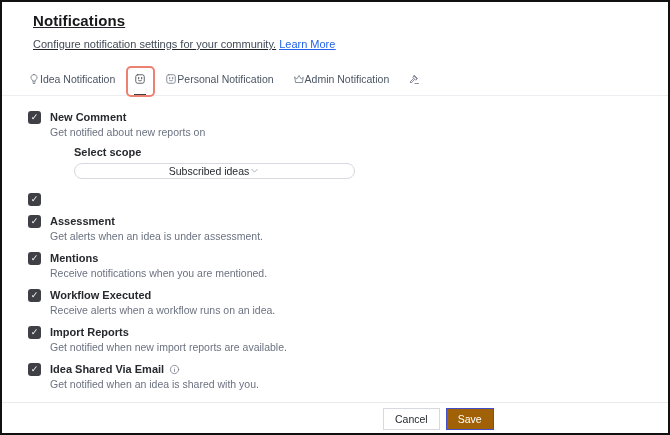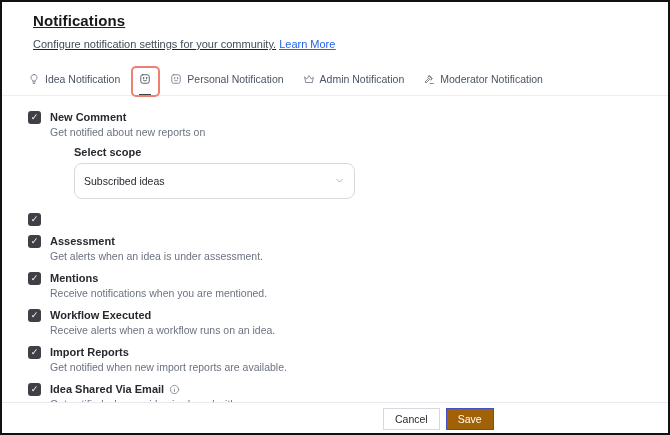--- a/index.html
+++ b/index.html
@@ -17,21 +17,21 @@
   .subtitle a{color:#2563eb;text-decoration:underline;cursor:pointer;margin-left:3px;}
 
   
   .tabs{
     display:flex;align-items:flex-end;gap:19px;
     margin-top:23px;padding-left:28px;
     border-bottom:1px solid #eceef1;
     white-space:nowrap;
   }
   .tab{
-    position:relative;display:flex;align-items:center;gap:5px;
+    position:relative;display:flex;align-items:center;
     font-size:10.5px;color:#4b5563;padding-bottom:9px;
     border-bottom:2px solid transparent;margin-bottom:-1px;cursor:pointer;
   }
   .tab .ticon{display:inline-flex;color:#6b7280;}
   .tab.active{color:#18181b;font-weight:700;border-bottom:2px solid #3a3f45;}
   .tab.active .ticon{color:#3a3f45;}
   .tab svg{width:12px;height:12px;stroke:currentColor;fill:none;stroke-width:1.6;stroke-linecap:round;stroke-linejoin:round;}
   .annotation-box{
     position:absolute;top:-7px;left:-8px;right:-9px;bottom:-3px;
     border:2px solid #ec8172;border-radius:5px;pointer-events:none;z-index:40;
@@ -48,23 +48,23 @@
   .checkbox .check{color:#ffffff;font-size:9px;line-height:1;font-weight:700;}
   .setting-label{font-size:11px;font-weight:700;color:#26292e;line-height:14px;display:flex;align-items:center;gap:5px;}
   .setting-desc{font-size:10.5px;color:#6b7280;line-height:14px;margin-top:1px;}
   .info-icon{display:inline-flex;color:#6b7280;}
   .info-icon svg{width:11px;height:11px;stroke:currentColor;fill:none;stroke-width:1.6;stroke-linecap:round;}
 
   
   .scope{margin:7px 0 0 46px;}
   .scope-label{font-size:11px;font-weight:700;color:#26292e;}
   .select{
-    margin-top:5px;width:281px;height:36px;box-sizing:border-box;
+    margin-top:5px;width:281px;height:16px;box-sizing:border-box;
     border:1px solid #d6d9de;border-radius:8px;background:#fff;
-    display:flex;align-items:center;justify-content:space-between;
+    display:flex;align-items:center;justify-content:center;
     padding:0 9px;font-size:10.5px;color:#26292e;cursor:pointer;
   }
   .select .chev svg{width:11px;height:11px;stroke:#9ca3af;fill:none;stroke-width:1.8;stroke-linecap:round;stroke-linejoin:round;}
 
   
   .footer{
     position:absolute;left:2px;right:2px;bottom:2px;height:30px;
     border-top:1px solid #e8eaed;background:#fff;z-index:10;
   }
   .footer-buttons{position:absolute;left:381px;top:5px;display:flex;gap:6px;}
@@ -125,21 +125,20 @@
       </span>
       <span>Admin Notification</span>
     </div>
 
     <div class="tab">
       <span class="ticon">
         <svg viewBox="0 0 24 24">
             <path d="M13 5l6 6M12 6l-2.5 2.5 6 6L18 12l-6-6zM11 11l-7 7 2 2 7-7M14 21h7"></path>
           </svg>
       </span>
-      <span>Moderator Notification</span>
     </div>
 
   </div>
 
   <div class="settings">
 
     <div class="setting">
       <span class="checkbox">
           <span class="check">✓</span>
         </span>

